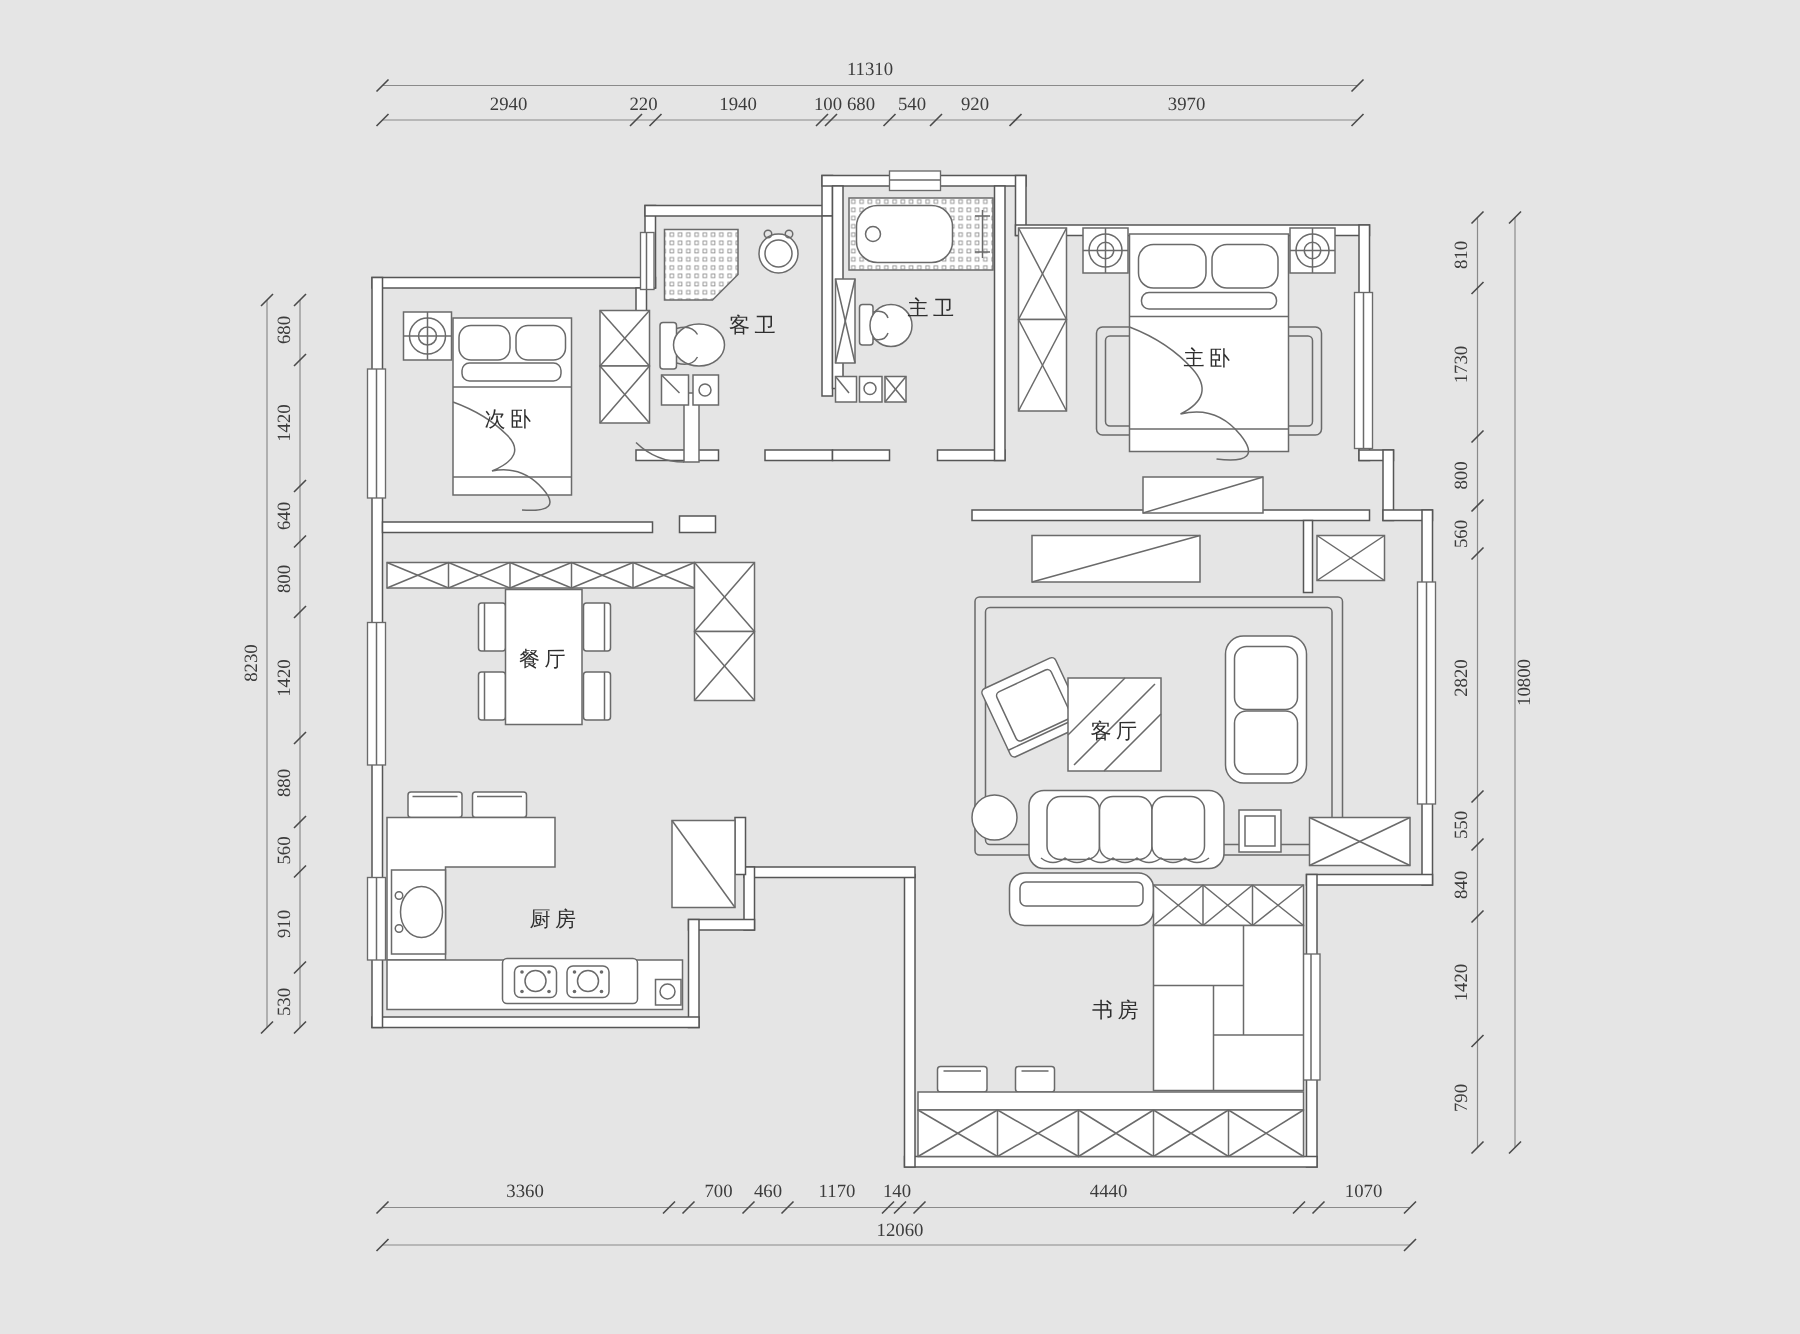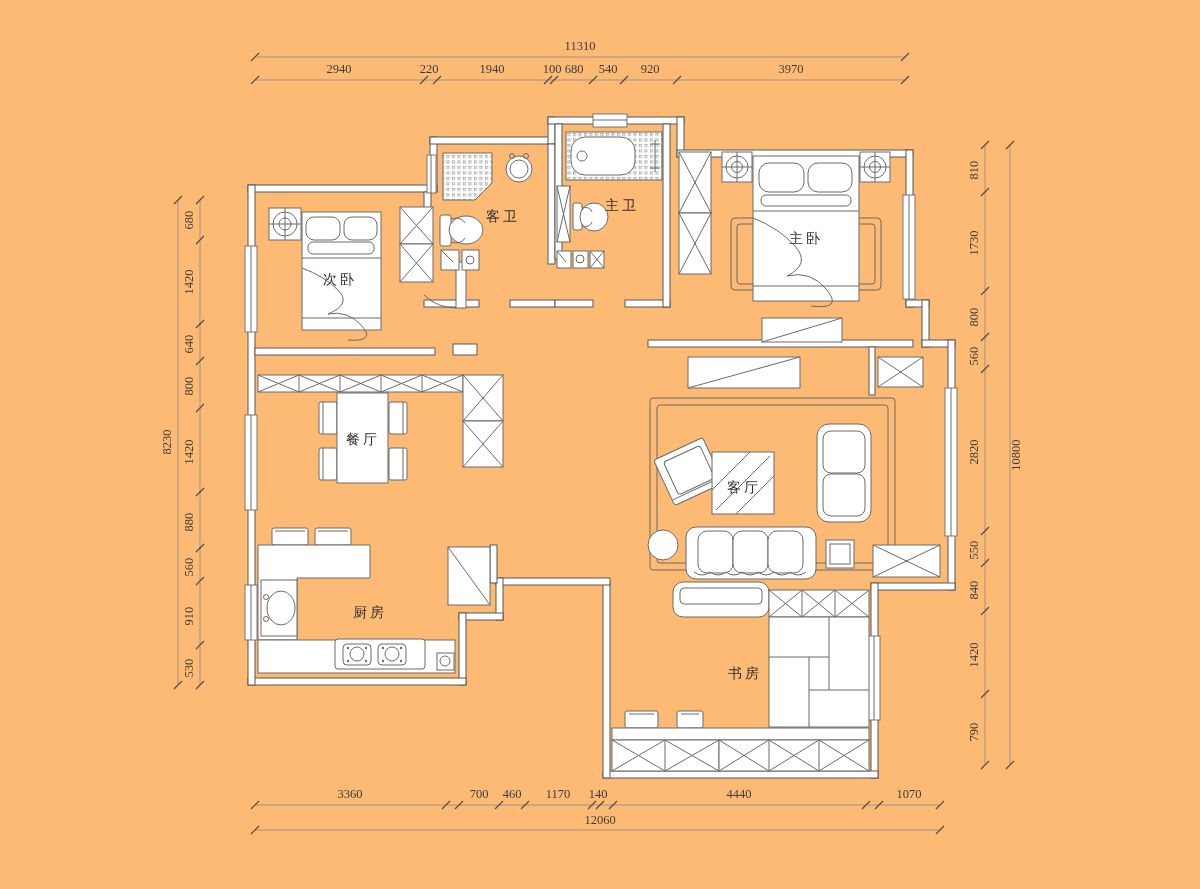--- a/index.html
+++ b/index.html
@@ -1,16 +1,16 @@
 <!DOCTYPE html>
 <html><head>
 <meta charset="utf-8">
 <style>
   html,body{margin:0;padding:0;background:#ffffff;}
-  .stage{position:relative;width:1200px;height:889px;background:#fdba74;overflow:hidden;}
+  .stage{position:relative;width:1200px;height:889px;background:#e5e5e5;overflow:hidden;}
   svg{display:block;}
   text{font-family:"Liberation Serif","DejaVu Serif",serif;fill:#3c3c3c;}
   .dimtxt{font-size:12.5px;}
   .tottxt{font-size:12.5px;}
   .roomtxt{font-size:14px;letter-spacing:3px;fill:#2f2f2f;
            font-family:"DejaVu Sans","Liberation Sans",sans-serif;}
   .w{fill:#ffffff;stroke:#565656;stroke-width:1;}
   .f{fill:#ffffff;stroke:#6a6a6a;stroke-width:1;}
   .ln{stroke:#6a6a6a;stroke-width:1;fill:none;}
   .dim{stroke:#8a8a8a;stroke-width:0.8;fill:none;}

